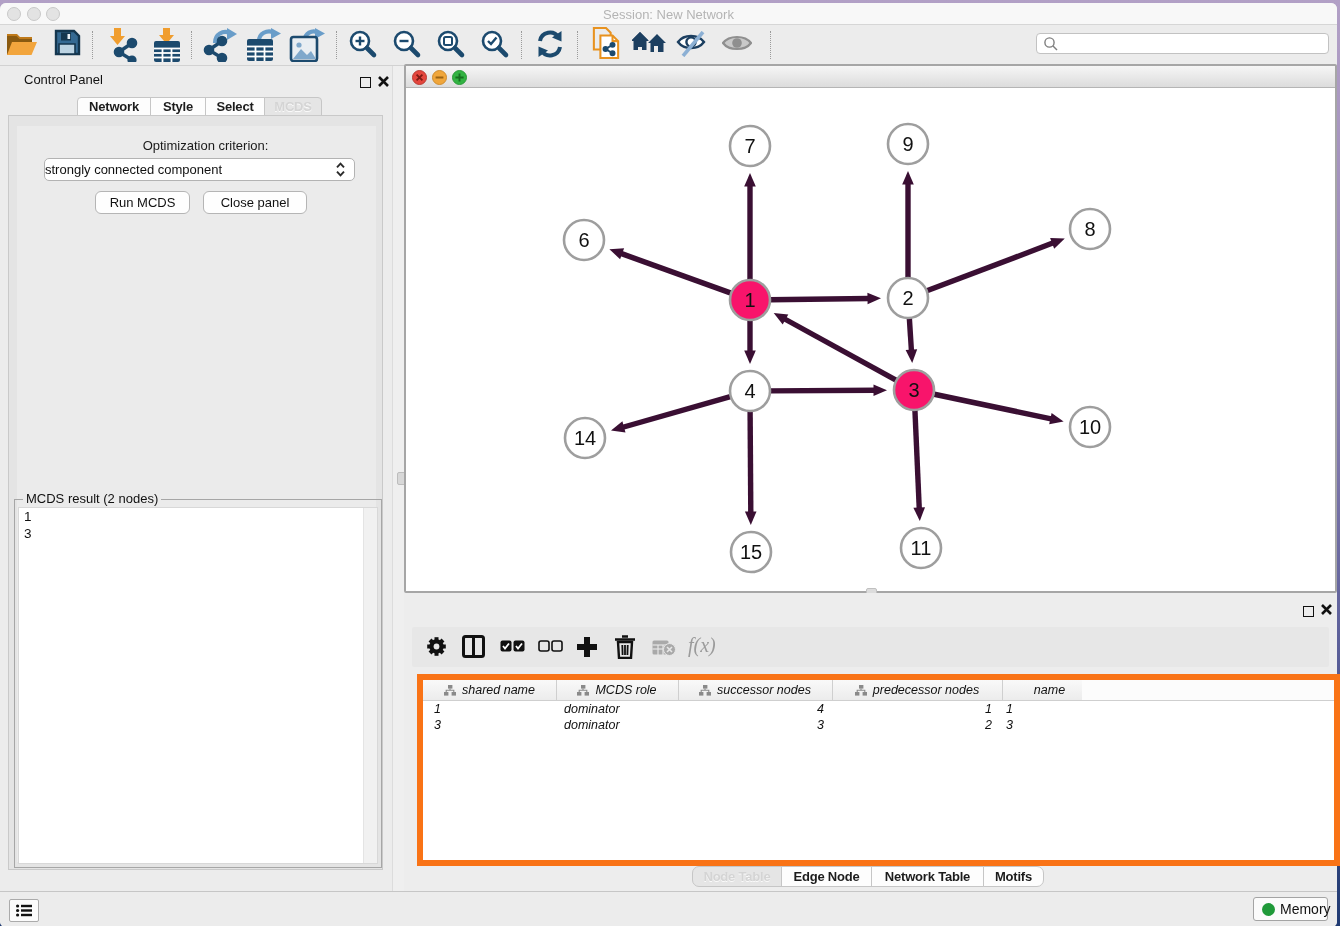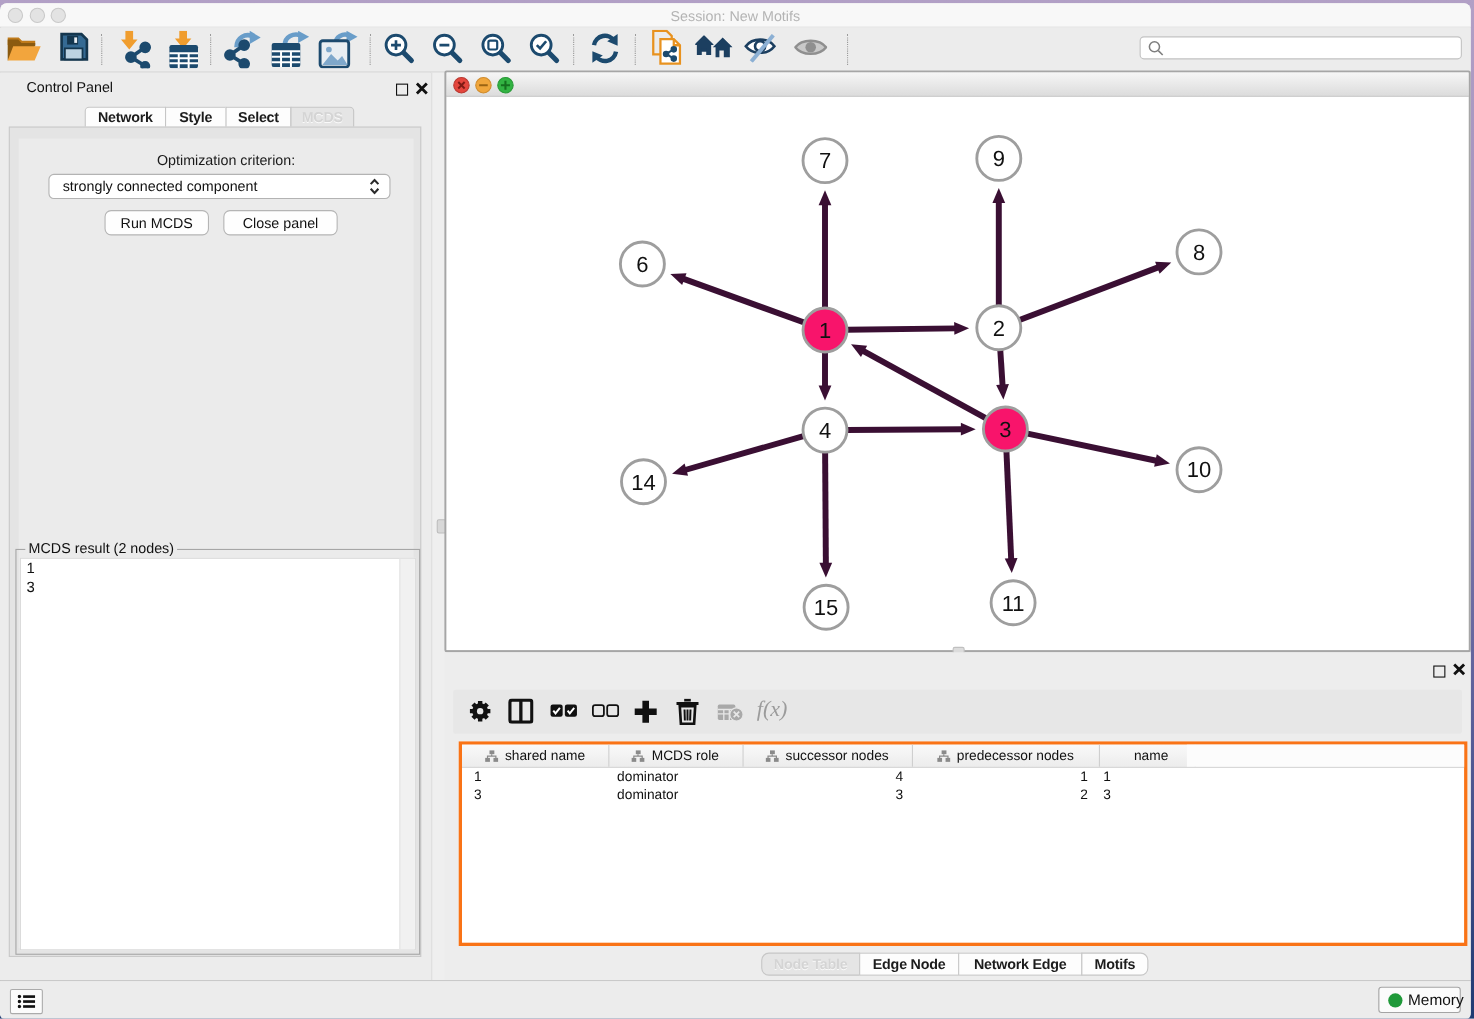--- a/index.html
+++ b/index.html
@@ -20,59 +20,59 @@
 #cphead{position:absolute;left:24px;top:6px;font-size:13px;color:#111;}
 .panicons{position:absolute;top:7px;}
 .sqicon{display:inline-block;width:9px;height:9px;border:1.5px solid #111;vertical-align:middle;}
 .tabs{position:absolute;font-size:13px;}
 .tab{position:absolute;top:0;height:18px;line-height:18px;text-align:center;background:#fdfdfd;border:1px solid #c6c6c6;color:#1c1c1c;font-weight:bold;letter-spacing:-0.2px;}
 .tabsel{background:#e5e5e5;color:#d4d4d4;text-shadow:0 1px 0 #fafafa;}
 #cpbox{left:8px;top:49px;width:375px;height:755px;border:1px solid #c9c9c9;background:#e4e4e4;box-sizing:border-box;}
 #cpboxtop{left:17px;top:60px;width:359px;height:736px;background:#ebebeb;}
 #optlabel{left:10px;top:72px;width:391px;text-align:center;font-size:13px;color:#1a1a1a;}
 #dropdown{left:44px;top:92px;width:309px;height:21px;background:#fff;border:1px solid #b3b3b3;border-radius:5px;font-size:13px;color:#111;line-height:21px;}
-#dropdown span{padding-left:12px;}
+#dropdown span{}
 .btn{position:absolute;height:21px;background:#fefefe;border:1px solid #b5b5b5;border-radius:6px;font-size:13px;color:#111;text-align:center;line-height:21px;}
 #fieldset{left:14px;top:433px;width:366px;height:367px;border:1px solid #a6a6a6;}
 #legend{position:absolute;left:8px;top:-9px;background:#ebebeb;padding:0 3px;font-size:13px;color:#111;}
 #mcdstext{position:absolute;left:3px;top:7px;right:3px;bottom:3px;background:#fff;border:1px solid #d8d8d8;font-size:13.5px;color:#111;line-height:16.5px;padding:1px 0 0 5px;}
 #mcdsscroll{position:absolute;right:0;top:0;width:13px;bottom:0;background:#f1f1f1;border-left:1px solid #e4e4e4;}
 #vsplit{left:392px;top:66px;width:12px;height:825px;background:#efefef;border-left:1px solid #dcdcdc;}
 #vhandle{left:397px;top:472px;width:7px;height:11px;background:#d8d8d8;border:1px solid #bdbdbd;border-radius:2px;}
 
 #netwin{left:404px;top:64px;width:929px;height:525px;border:2px solid #a6a6a6;border-radius:2px;background:#fff;}
 #nettitle{position:absolute;left:0;top:0;width:100%;height:21px;background:linear-gradient(180deg,#f6f6f6,#dcdcdc);border-bottom:1px solid #b5b5b5;}
 #nettitle .t{position:absolute;width:100%;text-align:center;top:3px;font-size:13px;font-weight:bold;color:#1a1a1a;}
 .mac{position:absolute;top:3.5px;width:15px;height:15px;border-radius:50%;}
 #canvas{position:absolute;left:0;top:22px;width:100%;height:503px;background:#fff;}
 #hhandle{left:866px;top:588px;width:9px;height:7px;background:#dcdcdc;border:1px solid #c0c0c0;border-radius:2px;}
 
 #tp{left:404px;top:593px;width:933px;height:298px;background:#ededed;}
 #tphead{position:absolute;left:14px;top:8px;font-size:13px;color:#111;margin-top:36px;}
 #tptoolbar{position:absolute;left:8px;top:34px;width:917px;height:40px;background:#e7e7e7;border-radius:2px;}
 .tpi{position:absolute;top:8px;}
-#tbl{position:absolute;left:13px;top:81px;width:911px;height:180px;background:#fff;border:3px solid #f97316;}
+#tbl{position:absolute;left:13px;top:81px;width:911px;height:180px;background:#fff;border:6px solid #f97316;font-style:italic;}
 #tblhead{position:absolute;left:0;top:0;width:100%;height:20px;background:linear-gradient(180deg,#f9f9f9,#ececec);border-bottom:1px solid #cfcfcf;}
 .hcell{position:absolute;top:0;height:20px;border-right:1px solid #cfcfcf;display:flex;align-items:center;justify-content:center;font-size:12.5px;color:#111;}
 .hcell svg{margin-right:6px;}
 .trow{position:absolute;font-size:12.5px;color:#111;height:16px;line-height:16px;}
 .tabs2{font-size:13px;}
 
 #status{left:0;top:891px;width:1337px;height:35px;background:#ececec;border-top:1px solid #c6c6c6;border-radius:0 0 5px 5px;}
 #listbtn{position:absolute;left:9px;top:7px;width:28px;height:21px;background:#fbfbfb;border:1px solid #ababab;border-radius:2px;}
 #membtn{position:absolute;left:1253px;top:5px;width:73px;height:22px;background:#fbfbfb;border:1px solid #a4a4a4;border-radius:3px;font-size:14px;color:#111;line-height:22px;white-space:nowrap;}
 </style>
 </head>
 <body>
 <div id="win" class="abs"></div>
 <div id="titlebar" class="abs">
   <div class="tl" style="left:7px;"></div>
   <div class="tl" style="left:27px;"></div>
   <div class="tl" style="left:46px;"></div>
-  <div id="wtitle">Session: New Motifs</div>
+  <div id="wtitle">Session: New Network</div>
 </div>
 <div id="toolbar" class="abs">
 
   <svg class="tbi" style="left:6px;top:5px;" width="33" height="28" viewBox="0 0 33 28">
     <path d="M1,4 L11,4 L14,7 L26,7 L26,11 L1,11 Z" fill="#bf7a1a"></path>
     <path d="M1,25 L1,6 L10.5,6 L13.5,9 L26,9 L26,12 L1,25 Z" fill="#8a5a10"></path>
     <path d="M6,12 L31,12 L25.5,25 L1,25 Z" fill="#f2a53d"></path>
   </svg>
 
   <svg class="tbi" style="left:53px;top:4px;" width="28" height="28" viewBox="0 0 28 28">
@@ -435,21 +435,21 @@
       <span style="position:absolute;left:11px;">3</span>
       <span style="position:absolute;left:141px;">dominator</span>
       <span style="position:absolute;left:255px;width:146px;text-align:right;">3</span>
       <span style="position:absolute;left:409px;width:160px;text-align:right;">2</span>
       <span style="position:absolute;left:583px;">3</span>
     </div>
   </div>
   <div class="tabs tabs2">
     <div class="tab tabsel" style="left:288px;width:88px;border-radius:7px 0 0 7px;top:273px;height:19px;line-height:19px;">Node Table</div>
     <div class="tab" style="left:377px;width:89px;top:273px;height:19px;line-height:19px;">Edge Node</div>
-    <div class="tab" style="left:467px;width:111px;top:273px;height:19px;line-height:19px;">Network Edge</div>
+    <div class="tab" style="left:467px;width:111px;top:273px;height:19px;line-height:19px;">Network Table</div>
     <div class="tab" style="left:579px;width:59px;border-radius:0 7px 7px 0;top:273px;height:19px;line-height:19px;">Motifs</div>
   </div>
 </div>
 
 <div id="status" class="abs">
   <div id="listbtn">
     <svg width="16" height="13" viewBox="0 0 16 13" style="position:absolute;left:6px;top:4px;">
       <g fill="#111">
         <circle cx="1.6" cy="2" r="1.6"></circle>
           <circle cx="1.6" cy="6.5" r="1.6"></circle>

